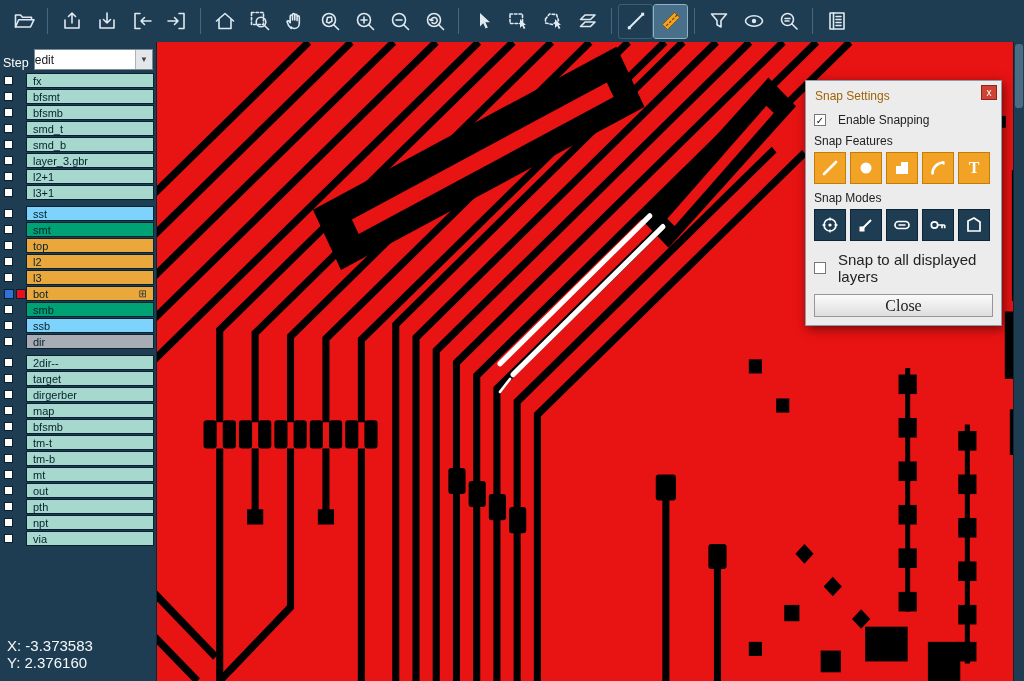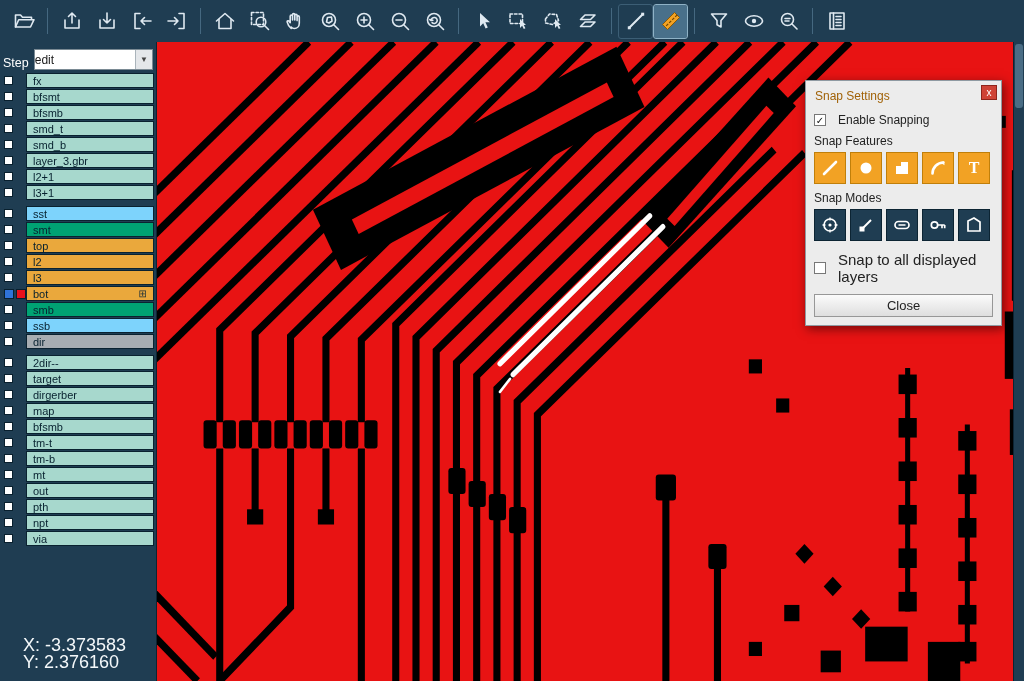--- a/index.html
+++ b/index.html
@@ -29,41 +29,41 @@
   .layer-list{flex:1;padding:3px 2px 0 0;overflow:hidden}
   .layer-row{display:flex;align-items:center;height:15px;margin-bottom:1px}
   .chk-col{width:26px;flex:none;display:flex;align-items:center;gap:2px;padding-left:4px}
   .chk{width:9px;height:9px;background:#fff;border:1px solid #09202e;display:inline-block;flex:none}
   .chk-active{width:10px;height:10px;background:#2f73d8}
   .chk-red{width:10px;height:10px;background:#e8101c;border:1px solid #09202e;display:inline-block;flex:none}
   .layer-name{flex:1;height:15px;font-size:11px;color:#07212f;border:1px solid #0a2230;padding:0 6px;display:flex;align-items:center;justify-content:space-between;overflow:hidden;white-space:nowrap}
   .bg-teal{background:#a7d8cd}.bg-white{background:#7dd3fc}.bg-green{background:#00a273}.bg-orange{background:#eaa83c}.bg-gray{background:#a7adb2}
   .group-sep{height:5px}
   .grid-ico{font-size:10px;line-height:10px;color:#1d3038}
-  .coords{position:absolute;left:23px;bottom:10px;color:#f4f8fa;font-size:18px;line-height:17px}
+  .coords{position:absolute;left:7px;bottom:10px;color:#f4f8fa;font-size:15px;line-height:17px}
 
   
   .canvas{flex:1;position:relative;background:#e81313;overflow:hidden}
   .pcb{position:absolute;left:0;top:0;width:100%;height:100%}
   .v-scroll{position:absolute;right:0;top:0;width:11px;height:100%;background:#1f3d52;border-left:1px solid #0d2433}
   .v-thumb{position:absolute;left:1px;top:2px;width:8px;height:64px;background:#4a6d85;border-radius:3px}
 
   
   .snap-dialog{position:absolute;left:648px;top:38px;width:197px;background:#ececec;border:1px solid #8f9aa2;box-shadow:2px 3px 10px rgba(0,0,0,.5);padding:6px 8px 8px;font-size:12px;color:#222}
   .sd-title{font-size:12px;color:#a16207;padding:2px 0 6px 1px}
   .sd-close{position:absolute;top:4px;right:4px;width:16px;height:15px;background:#cf4336;border:1px solid #8f241b;color:#fff;font-size:10px;line-height:12px;text-align:center;padding:0;font-family:inherit}
   .sd-check-row{display:flex;align-items:center;gap:12px;margin:4px 0 6px;font-size:12px}
   .sd-box{width:12px;height:12px;background:#fff;border:1px solid #777;display:inline-flex;align-items:center;justify-content:center;font-size:10px;color:#111;flex:none}
   .sd-box.checked::after{content:"\2713"}
   .sd-section{margin:7px 0 4px;font-size:12px}
   .sd-btn-row{display:flex;gap:4px}
   .f-btn{width:32px;height:32px;border:1px solid #c07f0a;background:#f2a224;display:flex;align-items:center;justify-content:center;padding:0}
   .m-btn{width:32px;height:32px;border:1px solid #0c2433;background:#1f3d52;display:flex;align-items:center;justify-content:center;padding:0}
   .f-glyph{color:#fff;font-weight:bold;font-size:16px;font-family:"Liberation Serif",serif}
-  .sd-close-btn{display:block;width:100%;height:23px;margin-top:9px;background:linear-gradient(#fbfbfb,#dedede);border:1px solid #979797;font-size:13px;color:#222;font-family:Liberation Sans, sans-serif}
+  .sd-close-btn{display:block;width:100%;height:23px;margin-top:9px;background:linear-gradient(#fbfbfb,#dedede);border:1px solid #979797;font-size:16px;color:#222;font-family:Liberation Serif, serif}
 
   
   .statusbar{height:31px;flex:none;display:flex;align-items:center;gap:9px;padding:0 10px;background:#1f3d52;border-top:1px solid #0d2433;color:#e8eef3}
   .grip{width:2px;height:16px;background:#49708a;flex:none}
   .unit-select{width:48px;height:20px;background:#fff;border:1px solid #7a8a94;display:flex;align-items:center;font-size:11.5px;color:#1a1a1a}
   .unit-select .val{flex:1;padding-left:4px}
   .unit-select .chevbox{width:14px;font-size:7px}
   .sb-icon-btn{background:transparent;border:none;width:24px;height:24px;display:flex;align-items:center;justify-content:center;padding:0}
   .sb-input{width:212px;height:20px;background:#fff;border:1px solid #7a8a94;font-size:12px;padding:0 4px;font-family:inherit}
   .sb-sep{width:1px;height:18px;background:#49708a;flex:none}

